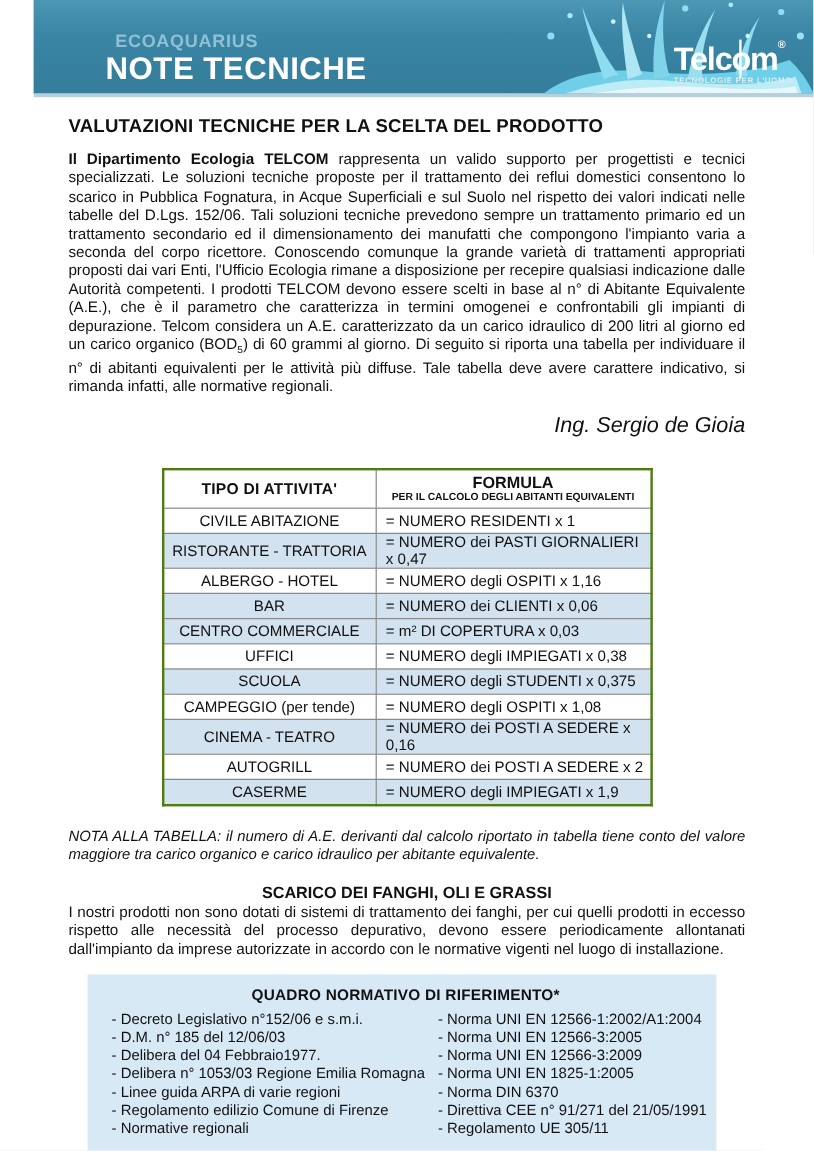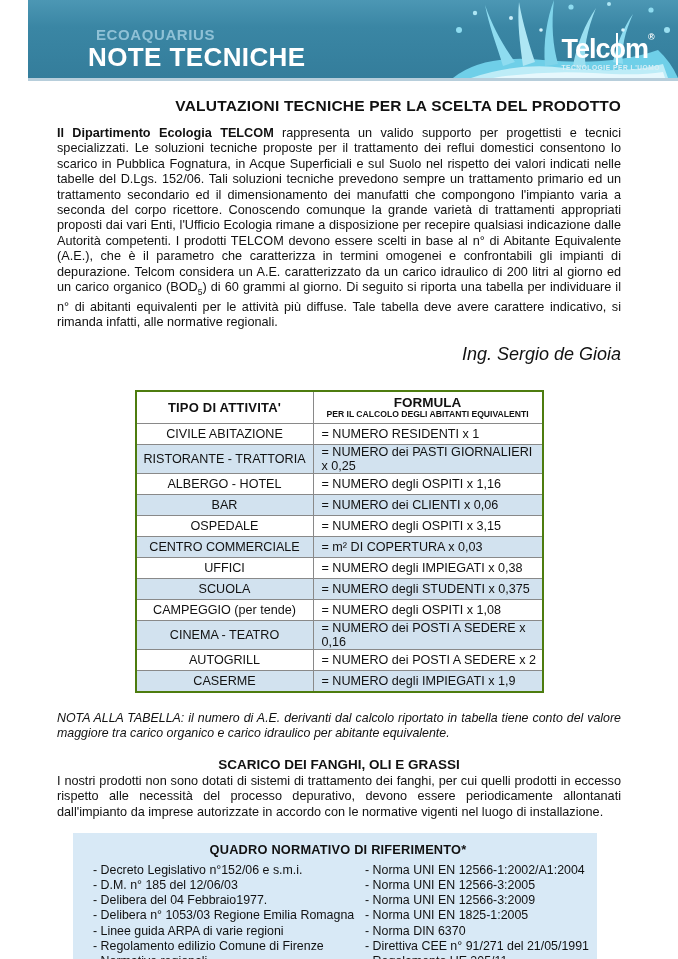--- a/index.html
+++ b/index.html
@@ -32,21 +32,21 @@
     content:"";position:absolute;left:50%;top:-3px;bottom:-2px;width:2px;
     background:#ffffff;transform:translateX(-50%);
   }
   .logo-reg{font-size:9px;vertical-align:18px;font-weight:bold;letter-spacing:0;}
   .logo-tagline{
     font-size:6.6px;font-weight:bold;color:#d9eef5;letter-spacing:.55px;margin-top:2px;
   }
   
   .content{position:absolute;top:81px;left:57px;right:57px;}
   .doc-title{
-    margin-top:16px;text-align:right;font-size:15.5px;font-weight:bold;letter-spacing:.2px;
+    margin-top:16px;text-align:left;font-size:15.5px;font-weight:bold;letter-spacing:.2px;
   }
   .intro{
     margin-top:11px;font-size:12.7px;line-height:15.4px;text-align:justify;
   }
   .intro sub{font-size:8.5px;}
   .signature{margin-top:1px;text-align:right;font-style:italic;font-size:18px;}
   
   .tbl-wrap{width:409px;margin:25px auto 0;}
   table{border-collapse:collapse;width:100%;border:2px solid #4d7c0f;}
   th,td{border:1px solid #898989;}
@@ -125,33 +125,29 @@
             <div class="th-formula-line1">FORMULA</div>
             <div class="th-formula-line2">PER IL CALCOLO DEGLI ABITANTI EQUIVALENTI</div>
           </th>
         </tr>
         <tr>
               <td class="act">CIVILE ABITAZIONE</td>
               <td class="formula">= NUMERO RESIDENTI  x 1</td>
             </tr>
         <tr class="alt">
               <td class="act">RISTORANTE - TRATTORIA</td>
-              <td class="formula">= NUMERO dei PASTI GIORNALIERI x 0,25</td>
+              <td class="formula">= NUMERO dei PASTI GIORNALIERI x 0,47</td>
             </tr>
         <tr>
               <td class="act">ALBERGO - HOTEL</td>
               <td class="formula">= NUMERO degli OSPITI x 1,16</td>
             </tr>
         <tr class="alt">
               <td class="act">BAR</td>
               <td class="formula">= NUMERO dei CLIENTI  x 0,06</td>
-            </tr>
-        <tr>
-              <td class="act">OSPEDALE</td>
-              <td class="formula">= NUMERO degli OSPITI  x 3,15</td>
             </tr>
         <tr class="alt">
               <td class="act">CENTRO COMMERCIALE</td>
               <td class="formula">= m² DI COPERTURA x 0,03</td>
             </tr>
         <tr>
               <td class="act">UFFICI</td>
               <td class="formula">= NUMERO degli IMPIEGATI x 0,38</td>
             </tr>
         <tr class="alt">

